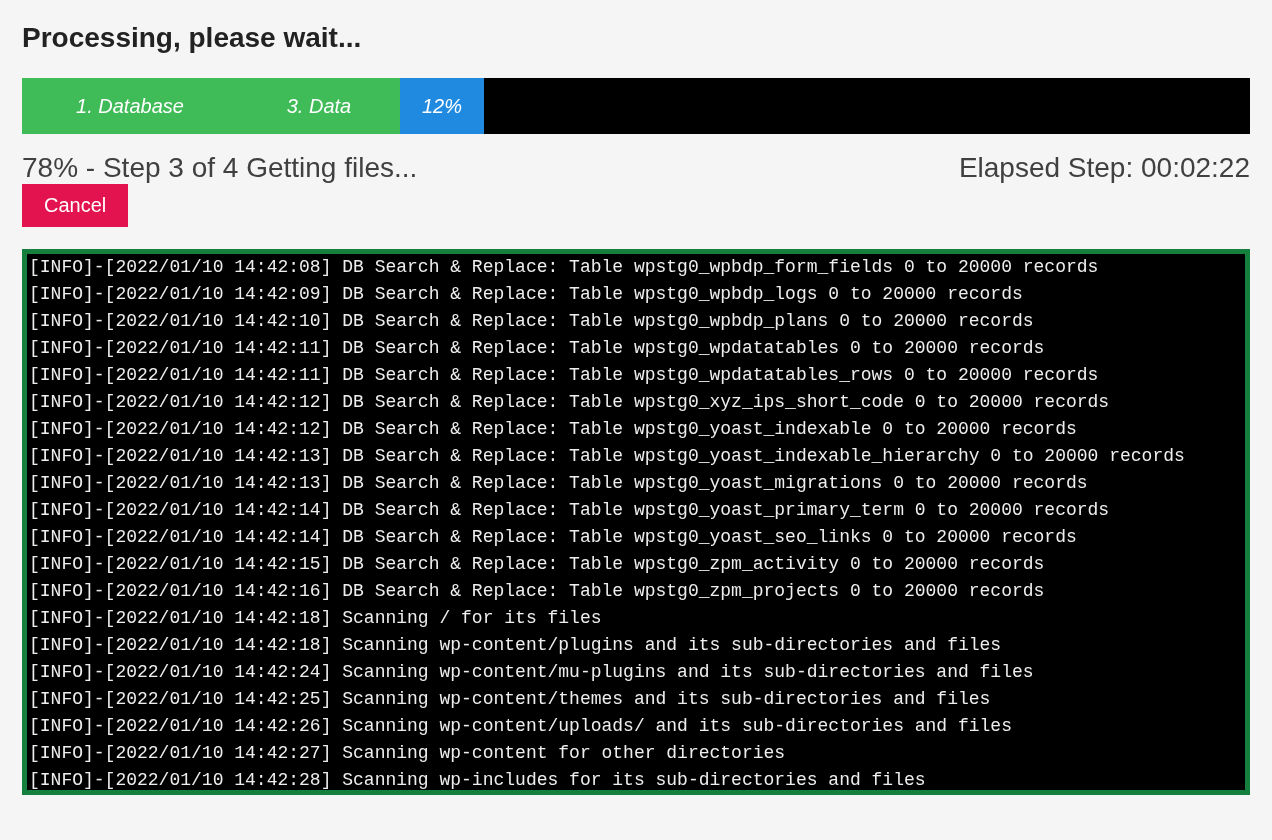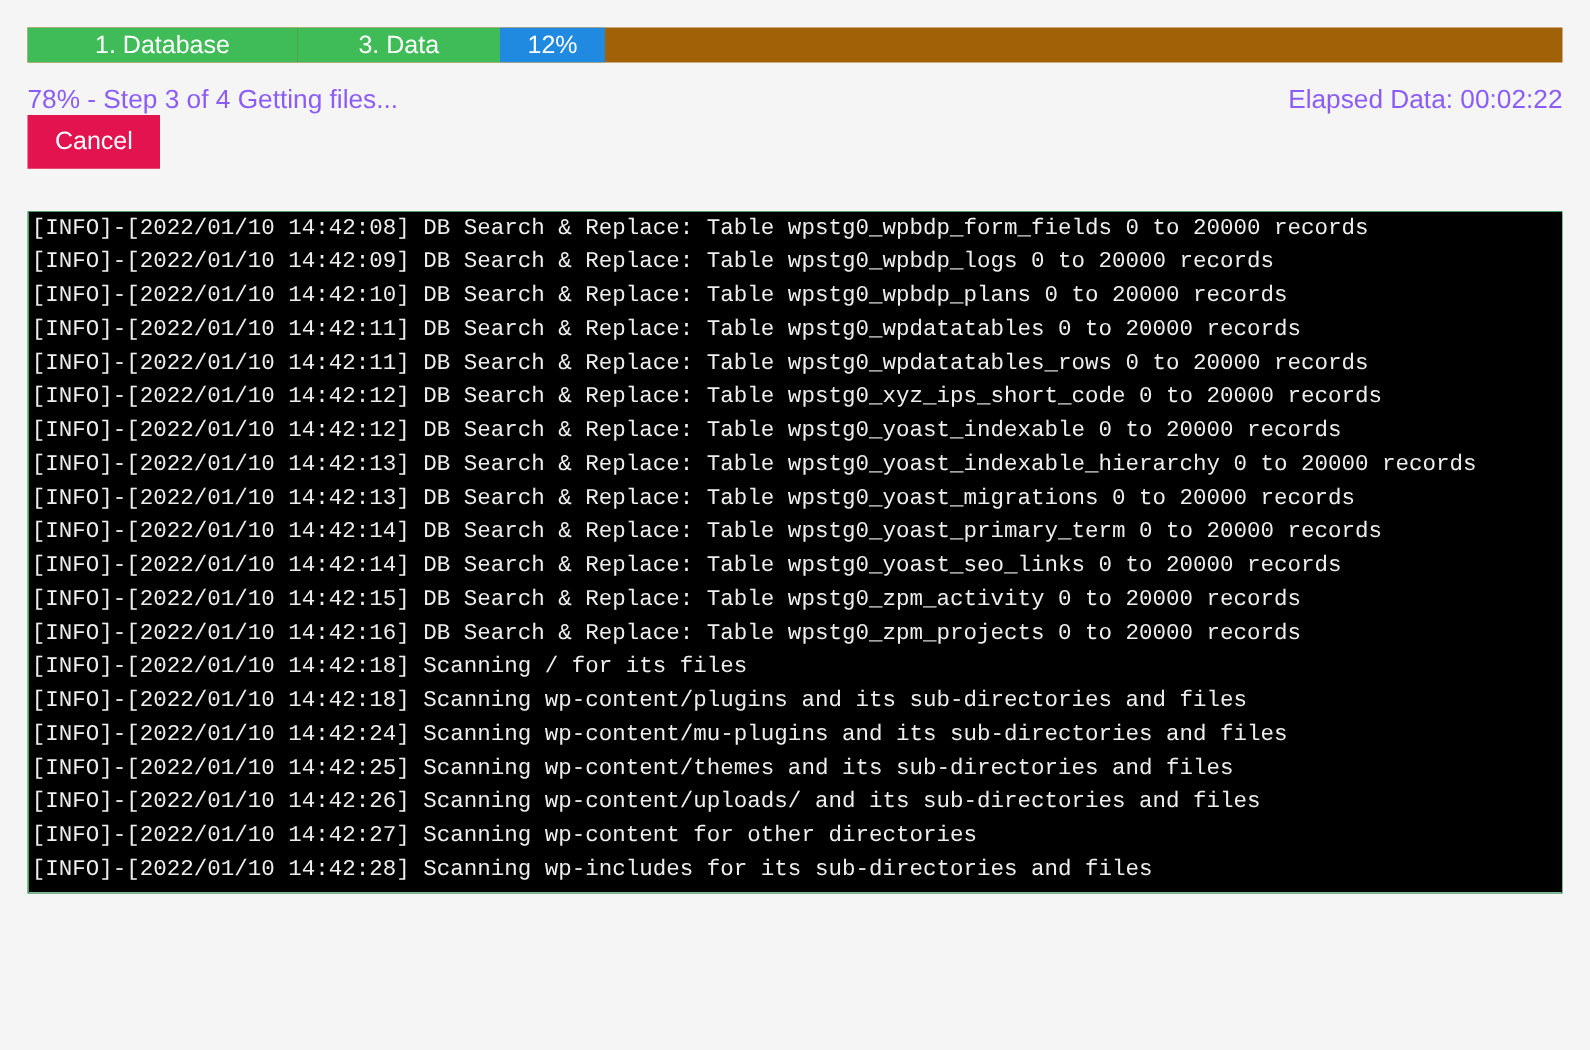--- a/index.html
+++ b/index.html
@@ -15,60 +15,61 @@
     }
     h1.page-title {
       font-size: 28px;
       font-weight: 600;
       color: #222;
       margin-bottom: 24px;
     }
     .progress-bar {
       display: flex;
       width: 100%;
-      height: 28px;
-      background: #a16207;
+      height: 56px;
+      background: #000000;
       overflow: hidden;
+      font-style: italic;
     }
     .progress-seg {
       display: flex;
       align-items: center;
       justify-content: center;
       color: #fff;
       font-size: 20px;
       font-weight: 400;
       white-space: nowrap;
     }
     .seg-green-1 { background: #3fbb58; width: 216px; }
     .seg-green-2 { background: #3fbb58; width: 162px; }
     .seg-blue   { background: #1f8ae0; width: 84px; }
     .status-row {
       display: flex;
       justify-content: space-between;
       align-items: flex-start;
       margin-top: 18px;
-      font-size: 21px;
-      color: #8b5cf6;
+      font-size: 28px;
+      color: #404040;
     }
     .cancel-btn {
       display: inline-block;
       background: #e2134f;
       color: #fff;
       border: none;
       font-size: 20px;
       padding: 10px 22px;
       cursor: pointer;
     }
     .log-wrapper {
-      margin-top: 34px;
+      margin-top: 22px;
       width: 100%;
       height: 546px;
       overflow: scroll;
       background: #000;
-      border: 1px solid #15803d;
+      border: 5px solid #15803d;
     }
     .log-content {
       min-width: 1400px;
       padding: 0 2px;
     }
     .log-line {
       font-family: "Consolas", "Courier New", monospace;
       font-size: 18px;
       color: #eee;
       line-height: 27px;
@@ -78,30 +79,31 @@
     .log-wrapper::-webkit-scrollbar { width: 18px; height: 18px; }
     .log-wrapper::-webkit-scrollbar-track { background: #eaeaea; }
     .log-wrapper::-webkit-scrollbar-thumb { background: #c0c0c0; }
     .log-wrapper::-webkit-scrollbar-button { background: #eaeaea; height:18px; width:18px;}
   </style>
 </head>
 <body>
 
 <div class="container">
 
+  <h1 class="page-title">Processing, please wait...</h1>
 
   <div class="progress-bar">
     <div class="progress-seg seg-green-1">1. Database</div>
     <div class="progress-seg seg-green-2">3. Data</div>
     <div class="progress-seg seg-blue">12%</div>
   </div>
 
   <div class="status-row">
     <span>78% - Step 3 of 4 Getting files...</span>
-    <span>Elapsed Data: 00:02:22</span>
+    <span>Elapsed Step: 00:02:22</span>
   </div>
 
   <button class="cancel-btn">Cancel</button>
 
   <div class="log-wrapper" id="logwrap">
     <div class="log-content" id="logcontent">
         <div class="log-line">[INFO]-[2022/01/10 14:42:08] DB Search &amp; Replace: Table wpstg0_wpbdp_form_fields 0 to 20000 records</div>
         <div class="log-line">[INFO]-[2022/01/10 14:42:09] DB Search &amp; Replace: Table wpstg0_wpbdp_logs 0 to 20000 records</div>
         <div class="log-line">[INFO]-[2022/01/10 14:42:10] DB Search &amp; Replace: Table wpstg0_wpbdp_plans 0 to 20000 records</div>
         <div class="log-line">[INFO]-[2022/01/10 14:42:11] DB Search &amp; Replace: Table wpstg0_wpdatatables 0 to 20000 records</div>

